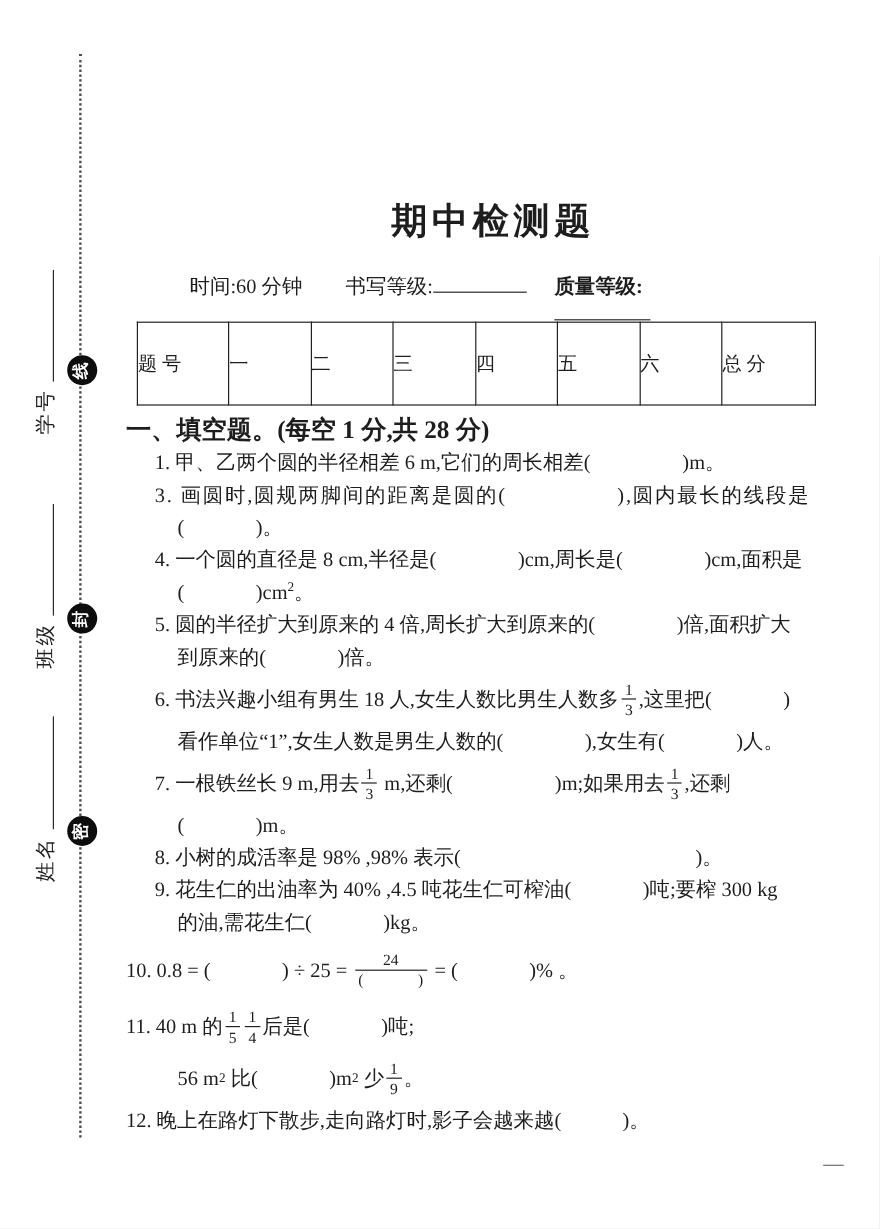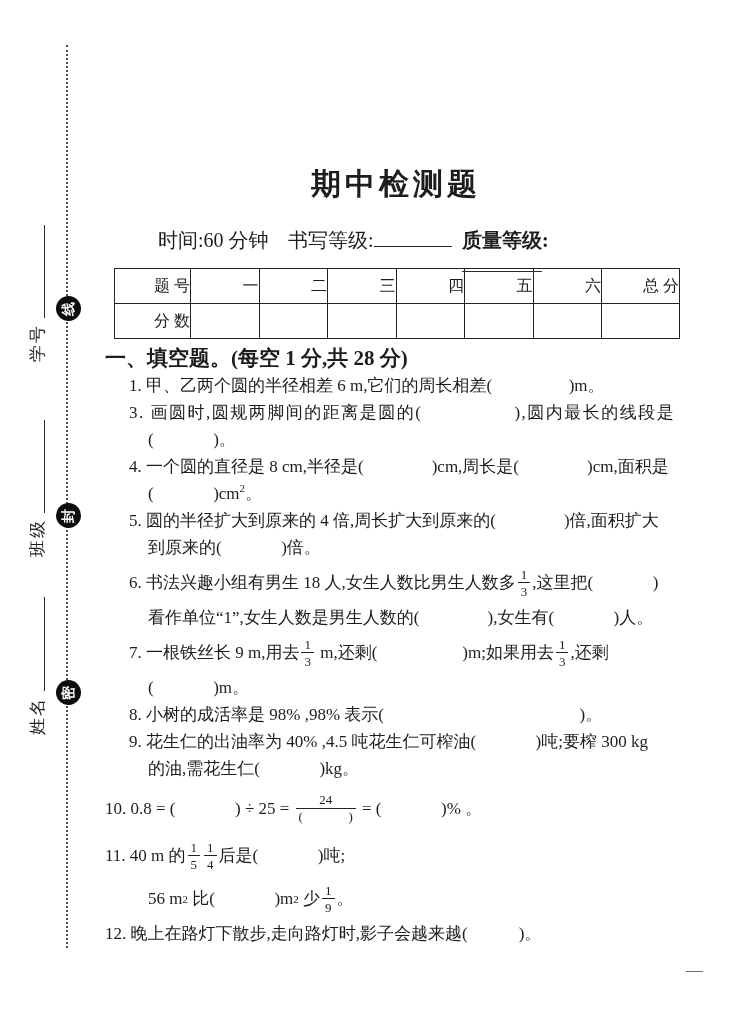--- a/index.html
+++ b/index.html
@@ -11,33 +11,33 @@
                border-left:2px dotted #4d4d4d;}
   .side-field{position:absolute;display:flex;align-items:center;
               transform:rotate(-90deg);transform-origin:0 0;
               font-size:17px;letter-spacing:2px;white-space:nowrap;}
   .side-field .sf-line{flex:1;border-bottom:1.6px solid #2a2a2a;height:14px;margin-left:6px;}
   .seal{position:absolute;width:25px;height:25px;border-radius:50%;background:#0d0d0d;
         display:flex;align-items:center;justify-content:center;}
   .seal span{color:#fff;font-size:14px;font-weight:bold;transform:rotate(-90deg);line-height:1;}
 
   
-  .title{position:absolute;left:98px;top:144px;width:596px;text-align:center;
+  .title{position:absolute;left:113px;top:144px;width:596px;text-align:center;
          font-size:30px;font-weight:bold;letter-spacing:4px;}
-  .info-line{position:absolute;top:227px;left:0;width:601px;height:24px;font-size:20px;}
+  .info-line{position:absolute;top:227px;left:0;width:601px;height:24px;font-size:17px;}
   .info-time{position:absolute;left:158px;top:0;}
   .info-writing{position:absolute;left:288px;top:0;text-align:center;}
   .info-quality{position:absolute;left:462px;top:0;font-weight:bold;}
   .uline{display:inline-block;width:78px;border-bottom:1.6px solid #2a2a2a;height:16px;
          vertical-align:baseline;}
 
   
   .score-table{position:absolute;left:114px;top:268px;width:566px;height:70px;
                border-collapse:collapse;table-layout:fixed;font-size:16px;}
-  .score-table td,.score-table th{border:1.6px solid #222;text-align:right;
+  .score-table td,.score-table th{border:1.6px solid #222;text-align:left;
                font-weight:normal;padding:0;height:34px;margin-left:44px;}
   .score-table col.c-first{width:76px;}
   .score-table col.c-last{width:78px;}
 
   
   .content{position:absolute;left:105px;top:344px;width:600px;}
   .sec-heading{height:28px;line-height:28px;font-weight:bold;font-size:21px;white-space:pre;}
   .line{height:27px;line-height:27px;font-size:17px;white-space:pre;font-family:Liberation Serif, serif;}
   .line.tall{height:43px;display:flex;align-items:center;}
   .line.xl{height:52px;}
@@ -108,30 +108,20 @@
       <tr id="score-header-row">
           <td>题 号</td>
           <td>一</td>
           <td>二</td>
           <td>三</td>
           <td>四</td>
           <td>五</td>
           <td>六</td>
           <td>总 分</td>
         </tr>
-      <tr id="score-value-row">
-          <td>分 数</td>
-          <td></td>
-          <td></td>
-          <td></td>
-          <td></td>
-          <td></td>
-          <td></td>
-          <td></td>
-        </tr>
     </tbody>
   </table>
 
   <div class="content">
     <div class="sec-heading">一、填空题。(每空 1 分,共 28 分)</div>
     <div id="questions">
         <div>
           <div class="line ind1"><span>1. 甲、乙两个圆的半径相差 6 m,它们的周长相差(                  )m。</span></div>
         </div>
         <div>

